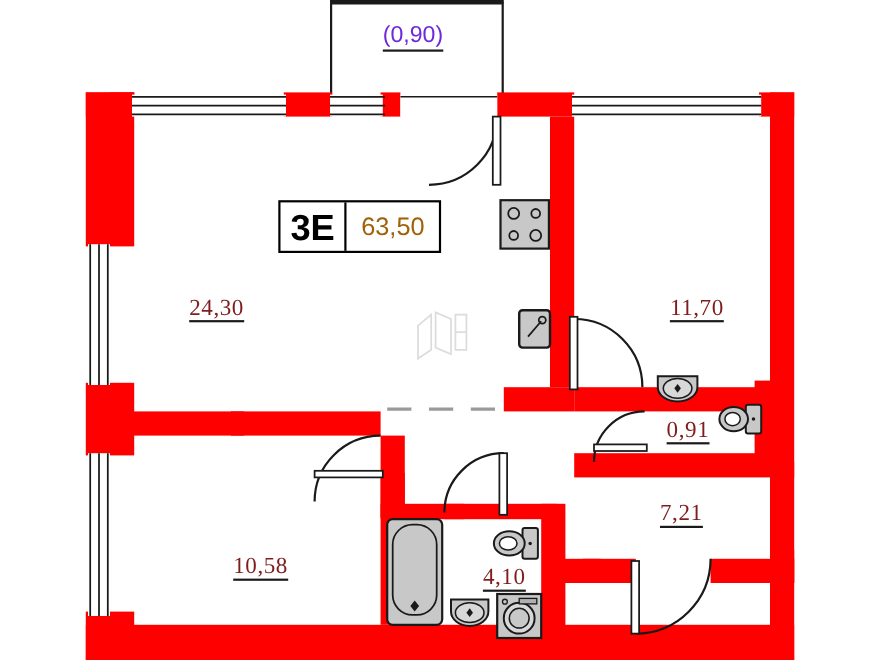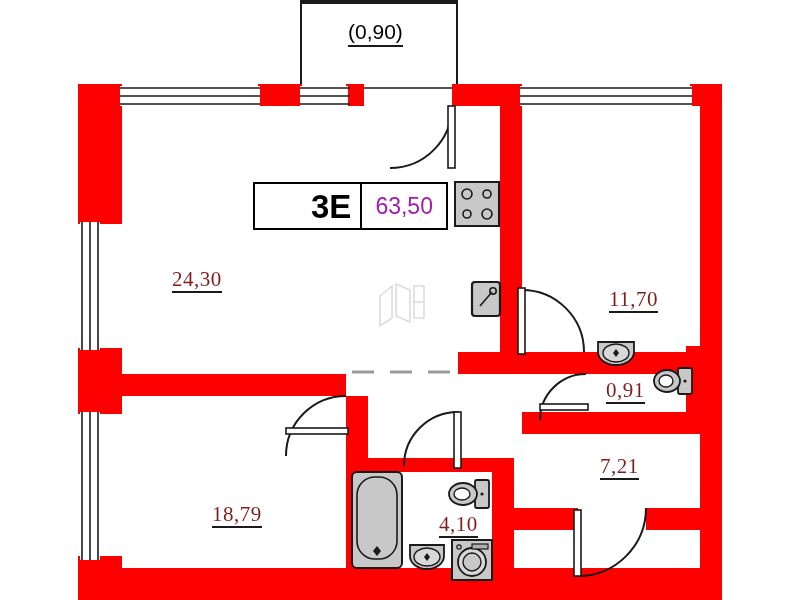--- a/index.html
+++ b/index.html
@@ -32,21 +32,21 @@
     letter-spacing: 0.5px;
     border-bottom: 2px solid #1a1a1a;
     padding-bottom: 1px;
     white-space: nowrap;
     line-height: 1.05;
   }
   .balcony-label {
     position: absolute;
     font-family: "Liberation Sans", sans-serif;
     font-size: 21px;
-    color: #000000;
+    color: #6d28d9;
     border-bottom: 2px solid #1a1a1a;
     padding-bottom: 1px;
     white-space: nowrap;
   }
   #title-box {
     position: absolute;
     left: 253px;
     top: 182px;
     height: 48px;
     display: flex;
@@ -58,29 +58,28 @@
   #title-rooms {
     display: flex;
     align-items: center;
     justify-content: center;
     padding: 0 9px;
     font-size: 33px;
     font-weight: bold;
     color: #000000;
     border-right: 2px solid #000000;
     line-height: 1;
-    margin-left: 47px;
   }
   #title-area {
     display: flex;
     align-items: center;
     justify-content: center;
     padding: 0 13px;
     font-size: 23px;
-    color: #a21caf;
+    color: #a16207;
     line-height: 1;
   }
 </style>
 </head>
 <body>
 
 <div id="plan-root">
 
   <svg id="plan-svg" viewBox="0 0 800 600">
 
@@ -277,23 +276,23 @@
 
   <div id="title-box">
     <div id="title-rooms">3Е</div>
     <div id="title-area">63,50</div>
   </div>
 
   <div class="balcony-label" style="left:348px; top:20px;">(0,90)</div>
 
   <div class="area-label" style="left:172px; top:268px;">24,30</div>
 
-  <div class="area-label" style="left:609px; top:268px;margin-top:20px;">11,70</div>
-
-  <div class="area-label" style="left:212px; top:503px;">18,79</div>
+  <div class="area-label" style="left:609px; top:268px;">11,70</div>
+
+  <div class="area-label" style="left:212px; top:503px;">10,58</div>
 
   <div class="area-label" style="left:600px; top:455px;">7,21</div>
 
   <div class="area-label" style="left:411px; top:513px;margin-left:28px;">4,10</div>
 
   <div class="area-label" style="left:606px; top:379px;">0,91</div>
 
 </div>
 
 </body></html>

